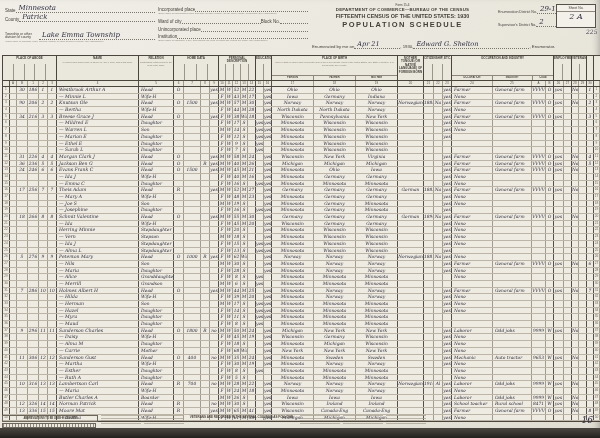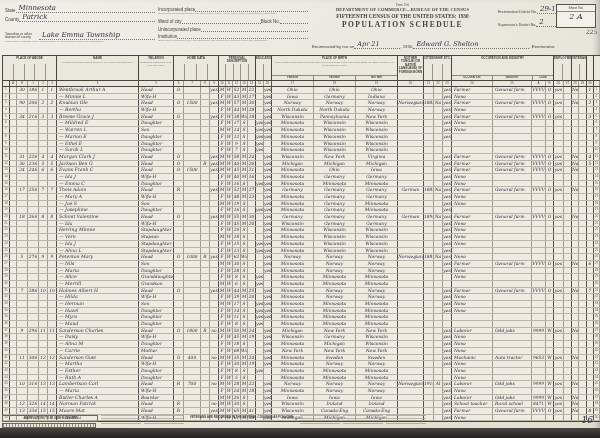--- a/index.html
+++ b/index.html
@@ -4,21 +4,21 @@
 <style>
   html,body{margin:0;padding:0;width:600px;height:438px;overflow:hidden;background:#23211e;}
   .page{position:relative;width:600px;height:430px;background:linear-gradient(135deg,#f0eee7 0%,#e9e6dc 55%,#e0ddd2 100%);
         font-family:"Liberation Sans",sans-serif;color:#44413a;box-shadow:inset -6px 0 8px -6px rgba(0,0,0,.35);}
   .scan-edge{position:absolute;left:0;bottom:0;width:600px;height:10px;background:linear-gradient(#4a4741,#23211e);}
   .hw{font-family:"DejaVu Serif",serif;font-style:italic;color:#2e2d42;}
   
   .hdr{position:relative;height:54px;padding:4px 4px 0 5px;box-sizing:border-box;}
   .hdr-left{position:absolute;left:5px;top:5px;width:150px;}
   .hdr-mid{position:absolute;left:158px;top:7px;width:150px;}
-  .hdr-title{position:absolute;left:305px;top:3px;width:195px;text-align:center;font-family:Liberation Serif, serif;}
+  .hdr-title{position:absolute;left:305px;top:3px;width:195px;text-align:center;}
   .hdr-right{position:absolute;left:498px;top:6px;width:66px;}
   .fline{display:flex;align-items:flex-end;margin-bottom:1px;}
   .flabel{font-size:4.5px;white-space:nowrap;}
   .fvalue{flex:1;border-bottom:1px dotted #7a766c;font-size:7px;line-height:7px;padding:0 3px;white-space:nowrap;overflow:hidden;}
   .fnote{font-size:2.4px;color:#8a857a;line-height:2.8px;overflow:hidden;white-space:nowrap;}
   .t-form{font-size:3px;}
   .t-dept{font-size:4.4px;font-weight:bold;letter-spacing:.2px;}
   .t-census{font-size:5.4px;font-weight:bold;margin-top:1px;}
   .t-sched{font-size:7.5px;font-weight:bold;letter-spacing:1.5px;margin-top:1px;}
   .sheetbox{position:absolute;left:556px;top:4px;width:38px;height:22px;border:1px solid #55514a;background:#f2f0e9;text-align:center;}

